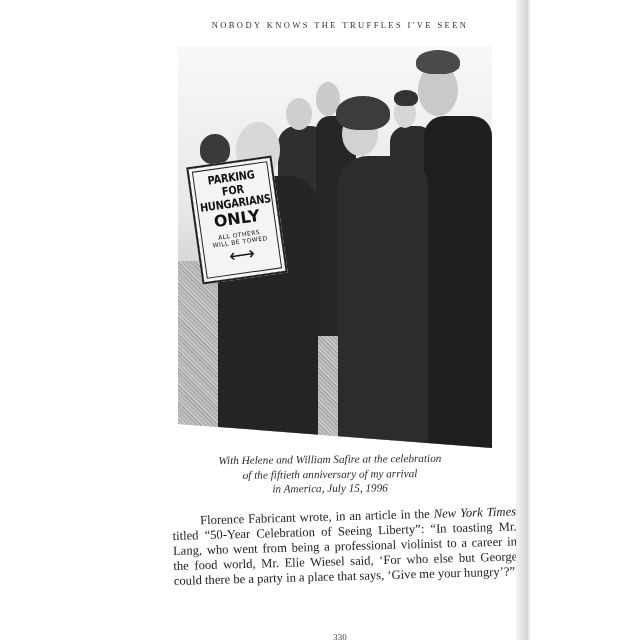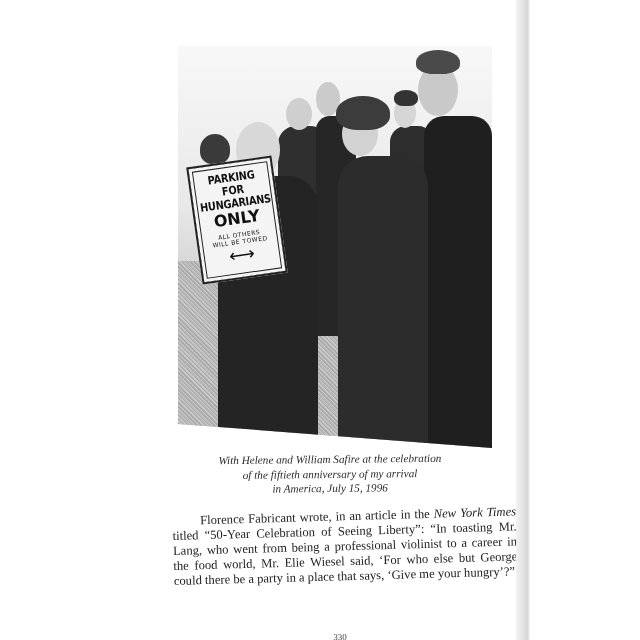--- a/index.html
+++ b/index.html
@@ -67,20 +67,21 @@
     .folio {
       position: absolute; left: 320px; top: 624px; width: 40px; text-align: center;
       font-family: "Liberation Serif", serif; font-size: 9px; color: #444; margin-top: 8px;
     }
   </style>
 </head>
 <body>
 
 <div class="page">
 
+  <div class="running-head">Nobody Knows the Truffles I've Seen</div>
 
   <div class="photo">
     <div class="sky"></div>
     <div class="ground"></div>
 
     <div class="fig" style="left:100px;top:80px;width:50px;height:180px;background:#2f2f2f;border-radius:18px 18px 0 0;"></div>
     <div class="head" style="left:108px;top:52px;width:26px;height:32px;background:#cfcfcf;"></div>
     <div class="fig" style="left:138px;top:70px;width:40px;height:220px;background:#262626;border-radius:14px 14px 0 0;"></div>
     <div class="head" style="left:138px;top:36px;width:24px;height:34px;background:#cbcbcb;"></div>
     <div class="fig" style="left:212px;top:80px;width:44px;height:200px;background:#2d2d2d;border-radius:16px 16px 0 0;"></div>

